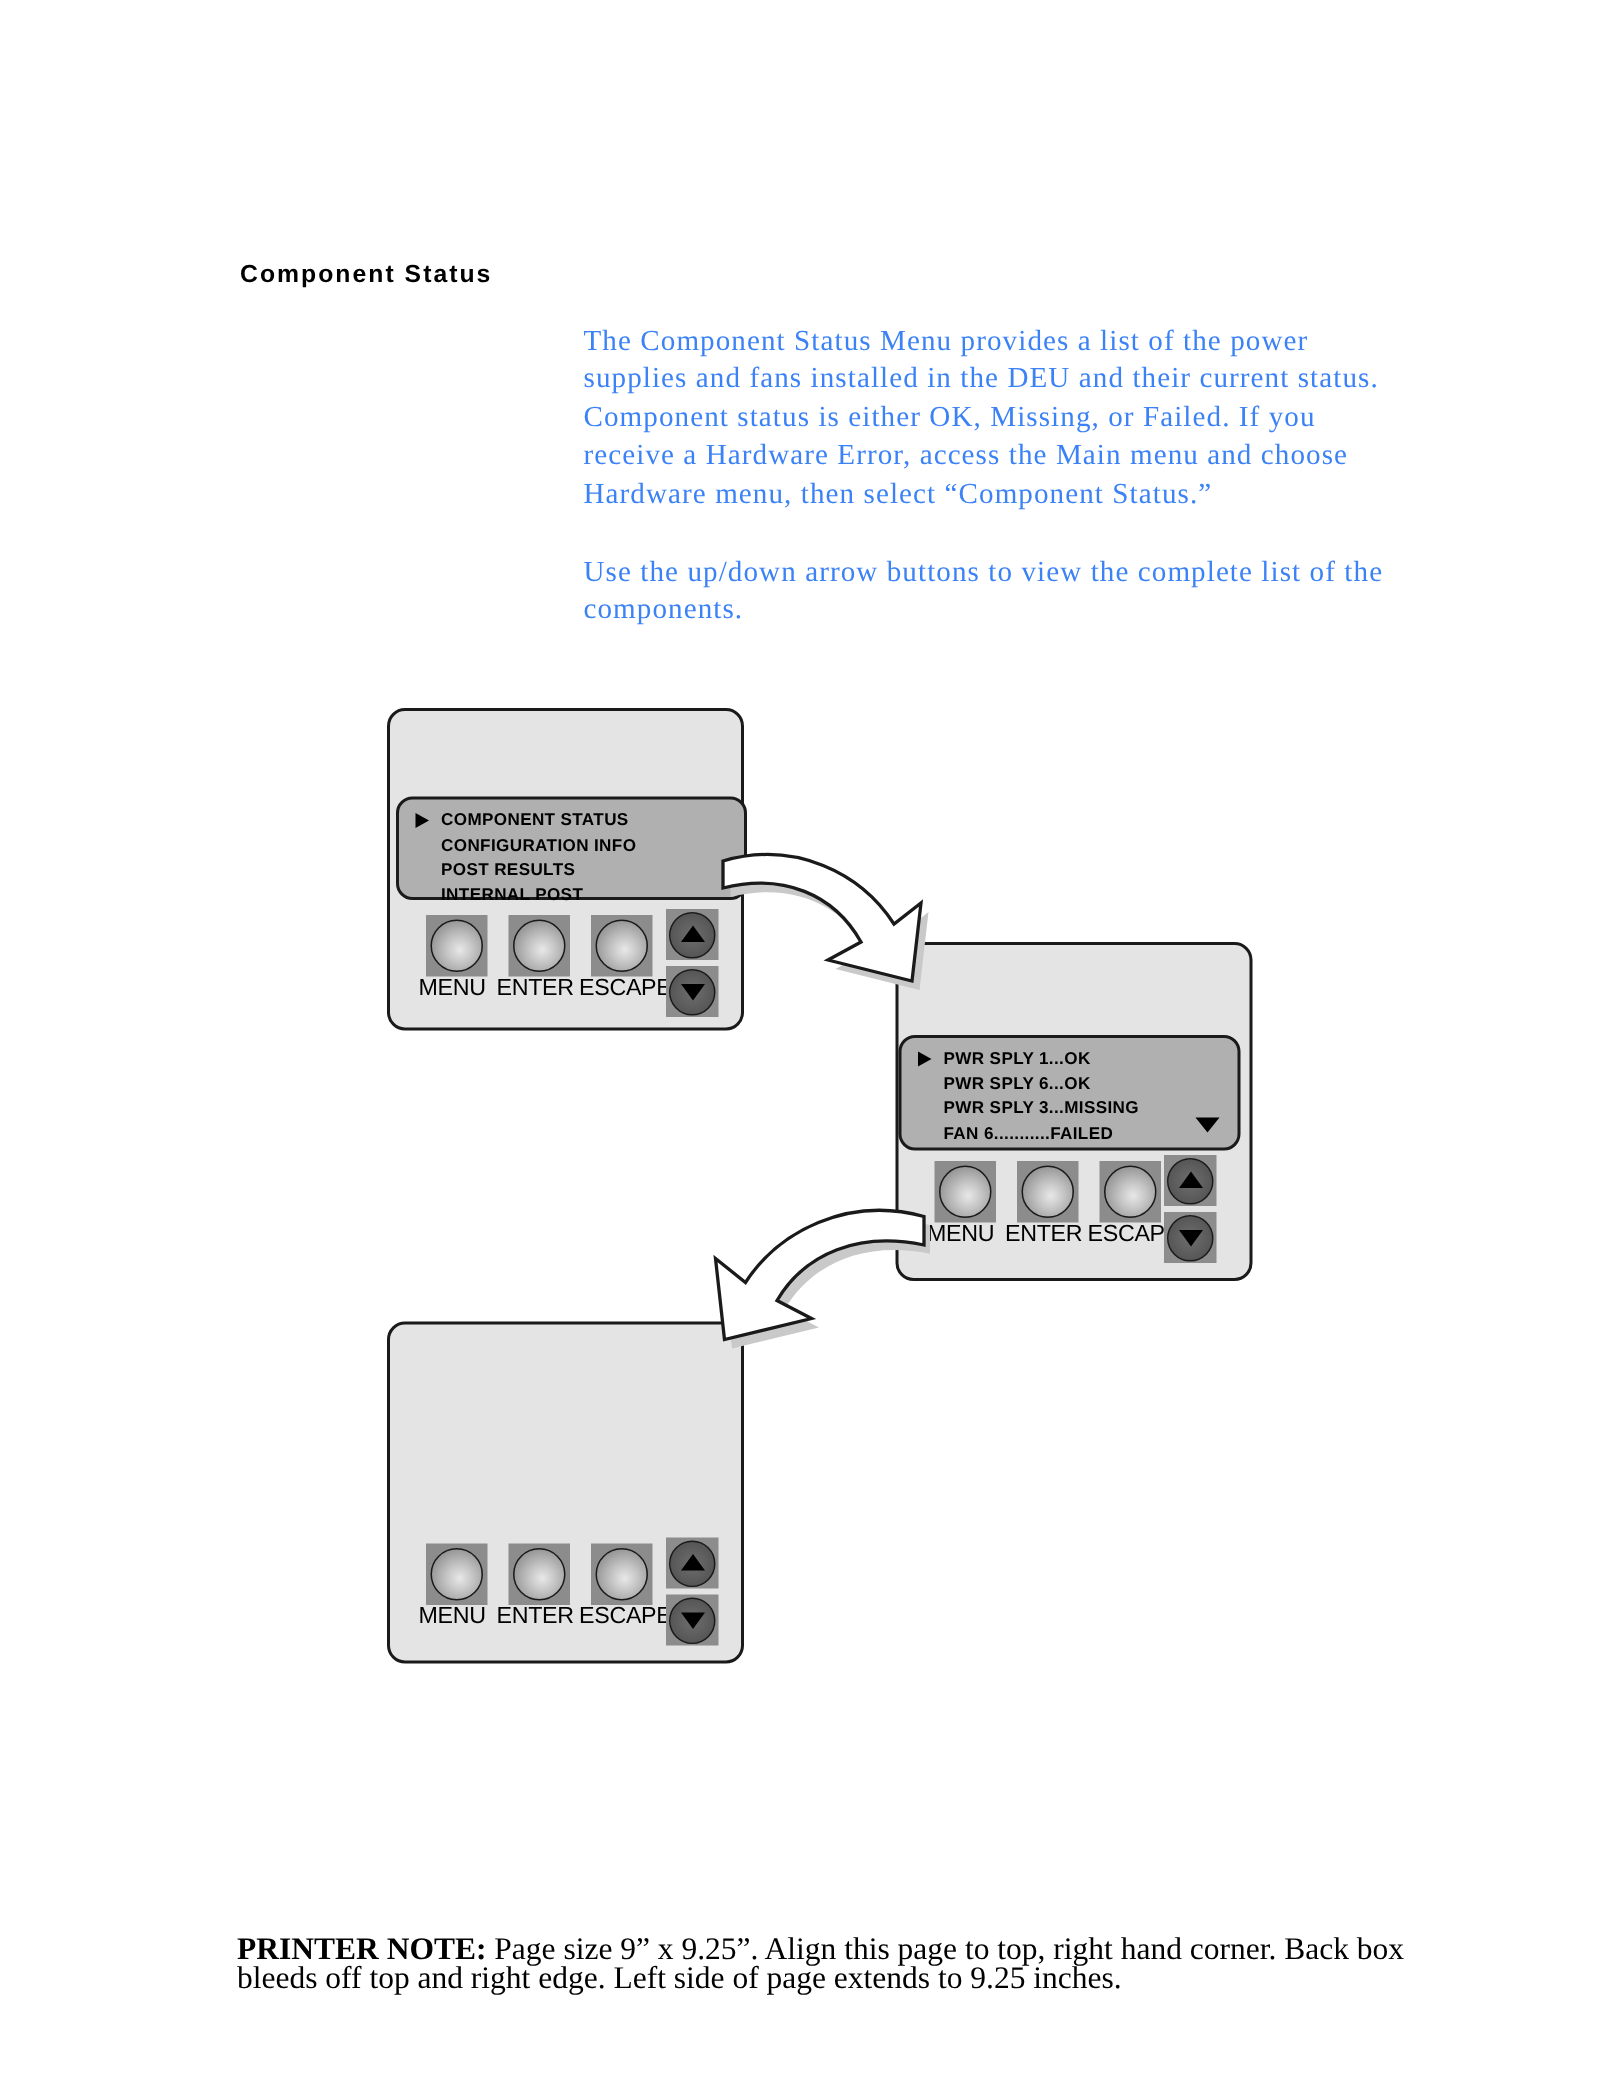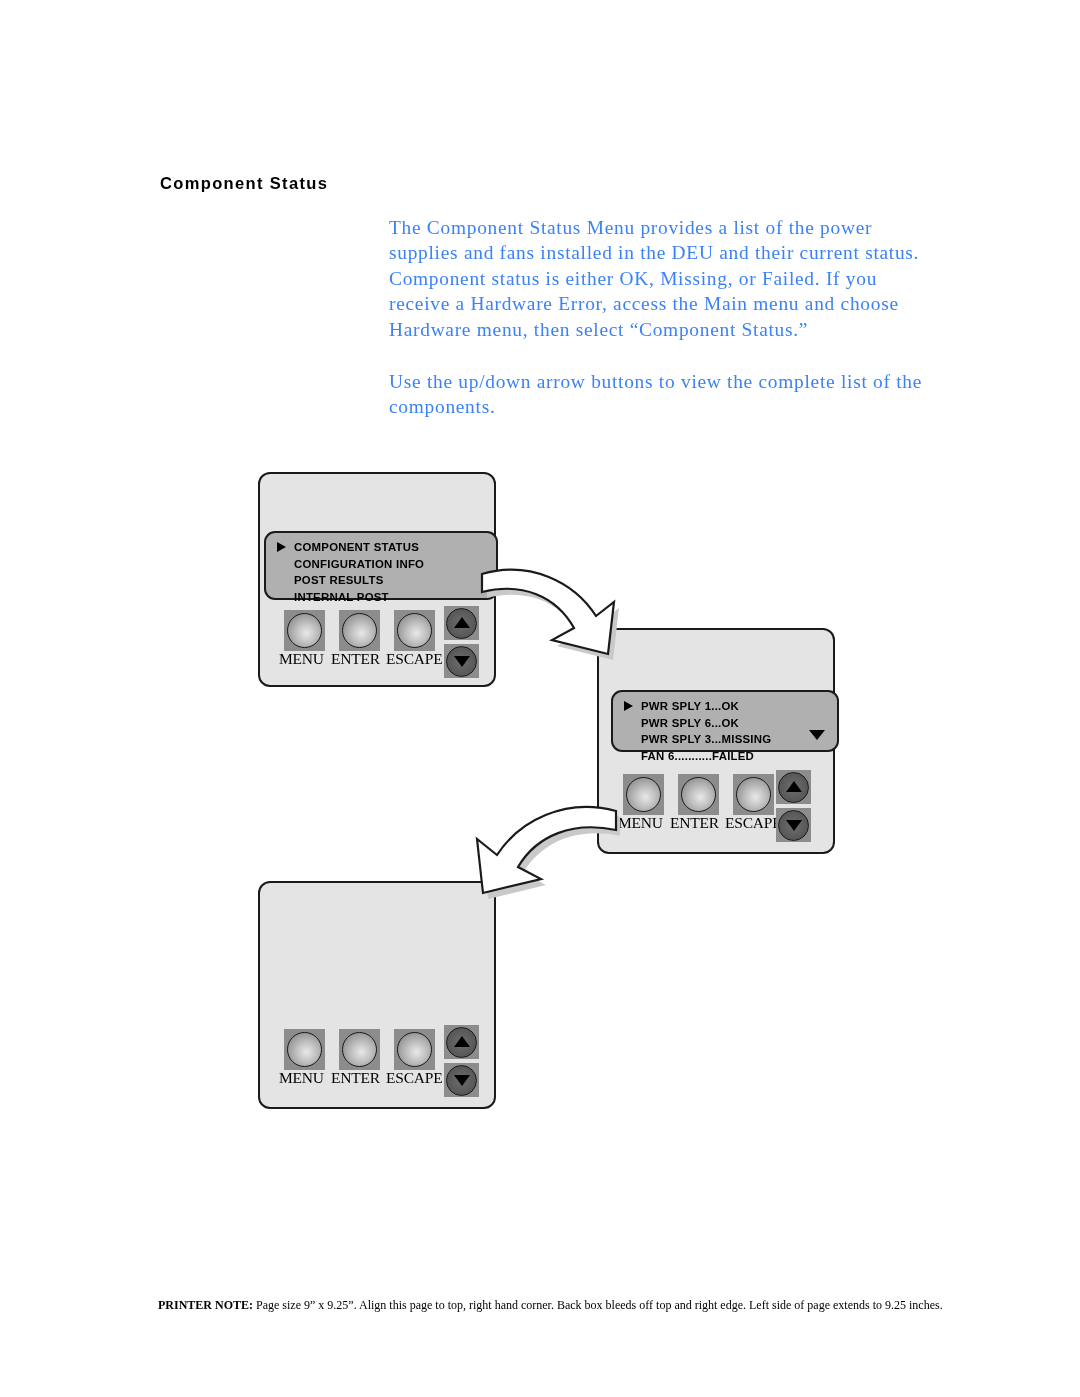--- a/index.html
+++ b/index.html
@@ -60,21 +60,21 @@
     border-radius: 11px;
     box-sizing: border-box;
     font-family: "Liberation Sans", sans-serif;
     font-weight: bold;
     font-size: 11.4px;
     letter-spacing: 0.25px;
     color: #000;
     padding: 6px 0 6px 0;
   }
   #lcd-1 { left: 4px;  top: 57px;  width: 234px; height: 69px; }
-  #lcd-2 { left: 12px;  top: 60px;  width: 228px; height: 62px; }
+  #lcd-2 { left: 0;  top: 60px;  width: 228px; height: 77px; }
   #lcd-3 { left: 4px;  top: 57px;  width: 234px; height: 78px; }
 
   .lcd-row {
     position: relative;
     height: 16.5px;
     line-height: 16.5px;
     padding-left: 28px;
     white-space: nowrap;
   }
 
@@ -114,21 +114,21 @@
     position: absolute;
     left: 3px; top: 3px;
     width: 35px; height: 35px;
     border-radius: 50%;
     border: 1.6px solid #1a1a1a;
     box-sizing: border-box;
     background: radial-gradient(circle at 56% 58%, #e8e8e8 0%, #c6c6c6 32%, #9a9a9a 70%, #7d7d7d 100%);
   }
   .btn-label {
     position: absolute;
-    font-family: Liberation Serif, serif;
+    font-family: Liberation Sans, sans-serif;
     font-size: 15.5px;
     letter-spacing: -0.2px;
     color: #000;
     white-space: nowrap;
   }
 
   
   .arrow-pad {
     position: absolute;
     width: 35px;
@@ -171,22 +171,22 @@
   #connector-1 { left: 478px; top: 548px; width: 150px; height: 115px; }
   #connector-2 { left: 455px; top: 785px; width: 165px; height: 120px; }
 
   
   #printer-note {
     position: absolute;
     left: 158px;
     top: 1290px;
     width: 790px;
     font-family: "Liberation Serif", serif;
-    font-size: 12px;
-    line-height: 31px;
+    font-size: 21px;
+    line-height: 19px;
     color: #000;
   }
   #printer-note-label { font-weight: bold; }
 </style>
 </head>
 <body>
 
 <div id="section-heading">Component Status</div>
 
 <div class="body-para" id="para-1">The Component Status Menu provides a list of the power supplies and fans installed in the DEU and their current status. Component status is either OK, Missing, or Failed. If you receive a Hardware Error, access the Main menu and choose Hardware menu, then select “Component Status.”</div>

